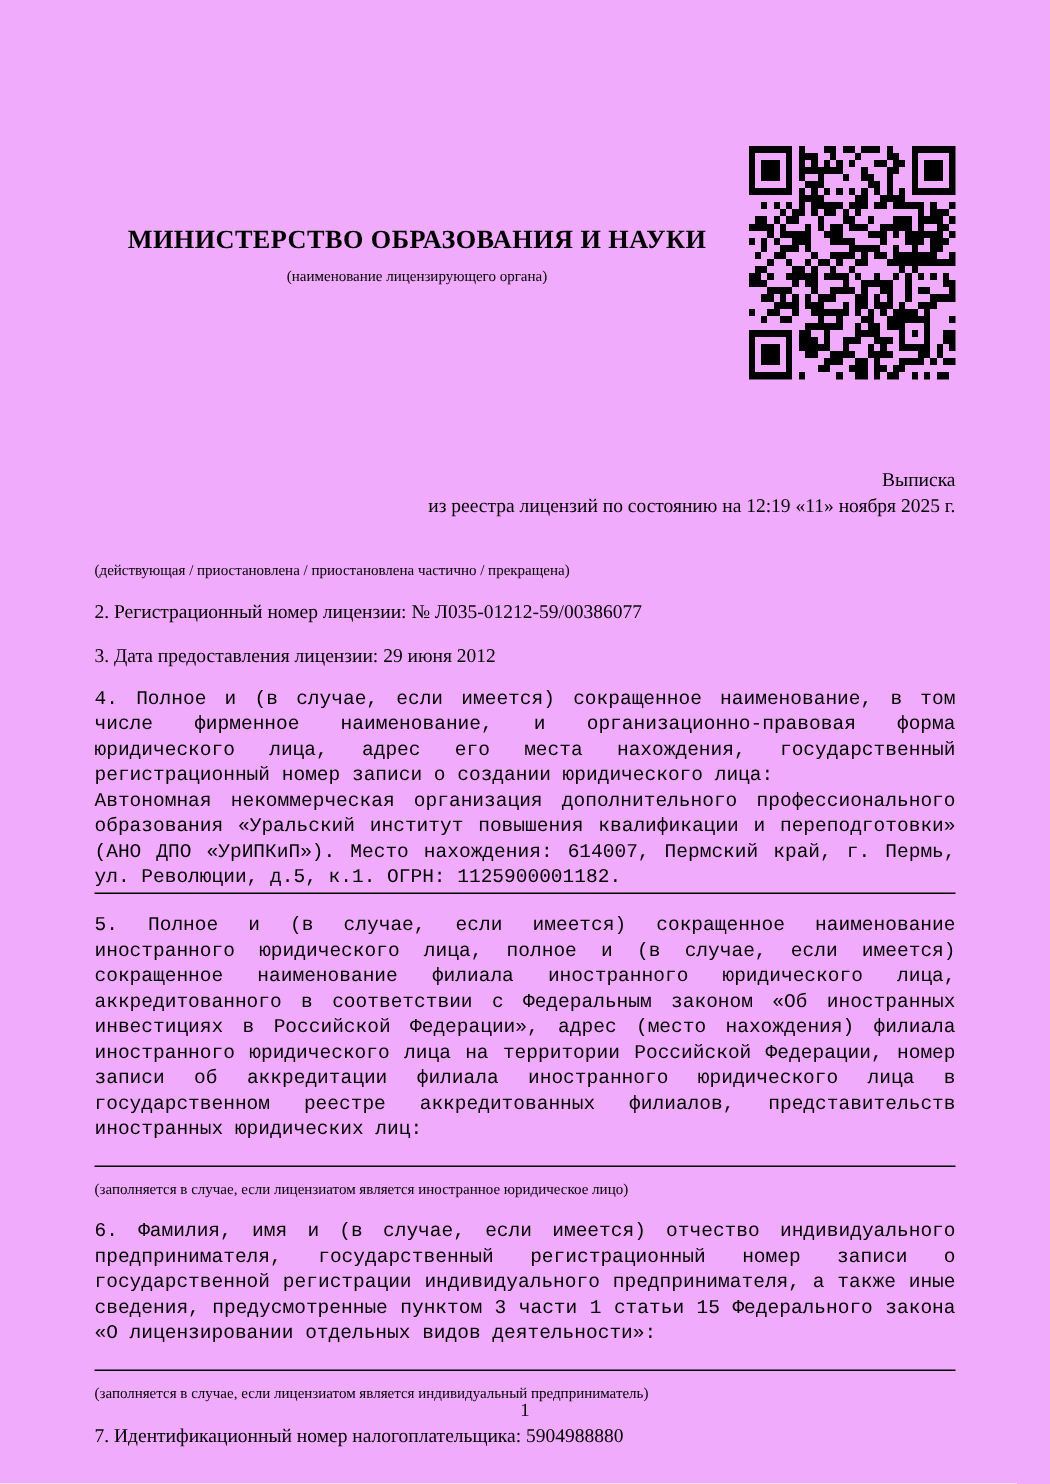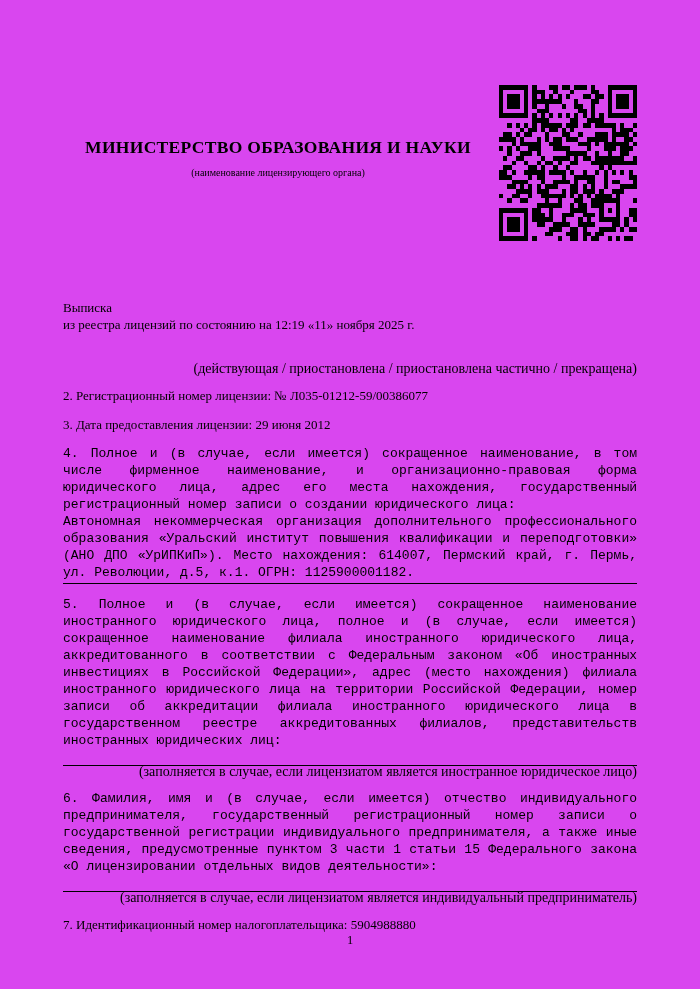--- a/index.html
+++ b/index.html
@@ -5,22 +5,22 @@
   html, body {
     margin: 0;
     padding: 0;
     background: #ffffff;
   }
   .page {
     position: relative;
     width: 700px;
     height: 989px;
     box-sizing: border-box;
-    padding: 0 63px;
-    background: #d946ef;
+    padding: 12px 63px;
+    background: #f0abfc;
     color: #000000;
     font-family: "Liberation Serif", "DejaVu Serif", serif;
     font-size: 13px;
     line-height: 17px;
     overflow: hidden;
   }
   p { margin: 0; }
 
   .header-row {
     display: flex;
@@ -45,34 +45,34 @@
     margin-top: 7px;
   }
   .qr {
     width: 138px;
     height: 156px;
     flex: 0 0 auto;
   }
   .qr svg { display: block; }
 
   .doc-title {
-    text-align: left;
+    text-align: right;
     margin-top: 58px;
   }
 
   .sections { margin-top: 30px; }
   .section + .section { margin-top: 12px; }
 
   .justify { text-align: justify; font-family: Liberation Mono, monospace; }
 
   .note {
-    font-size: 14px;
+    font-size: 10px;
     line-height: 12px;
-    text-align: right;
-    margin-top: 0;
+    text-align: left;
+    margin-top: 10px;
   }
   .rule {
     border-top: 1px solid #000;
     height: 0;
     margin-top: 2px;
   }
   .rule.spaced { margin-top: 16px; }
 
   .page-number {
     position: absolute;

